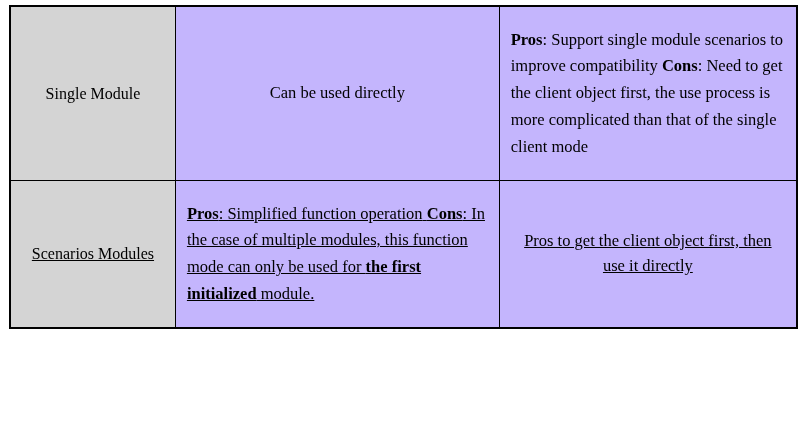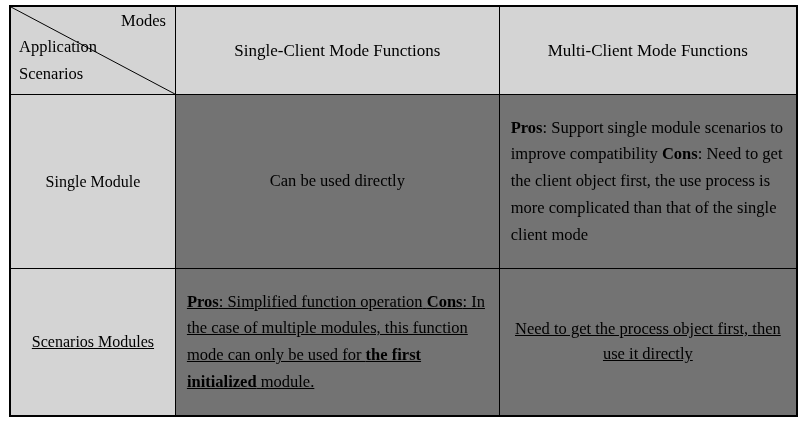--- a/index.html
+++ b/index.html
@@ -40,21 +40,21 @@
     line-height: 1.62;
     color: #000000;
   }
 
   
   col.col-scenario { width: 165px; }
   col.col-single   { width: 323px; }
   col.col-multi    { width: 297px; }
 
   .shaded { background: #d4d4d4; }
-  .plain  { background: #737373; }
+  .plain  { background: #c4b5fd; }
 
   
   td.corner-cell {
     position: relative;
     height: 87px;
     padding: 0;
     overflow: hidden;
   }
   .corner-diagonal {
     position: absolute;
@@ -142,42 +142,20 @@
 <div class="page">
 
   <table class="comparison-table">
     <colgroup>
       <col class="col-scenario">
       <col class="col-single">
       <col class="col-multi">
     </colgroup>
     <tbody>
 
-      <tr>
-
-        <td class="corner-cell shaded">
-          <svg class="corner-diagonal" viewBox="0 0 165 87" preserveAspectRatio="none">
-            <line x1="0" y1="0" x2="165" y2="87" stroke="#000000" stroke-width="1"></line>
-          </svg>
-          <div class="corner-inner">
-            <span class="corner-modes">Modes</span>
-            <span class="corner-app">Application</span>
-            <span class="corner-scen">Scenarios</span>
-          </div>
-        </td>
-
-        <td class="col-header shaded">
-          <span class="col-header-label">Single-Client Mode Functions</span>
-        </td>
-
-        <td class="col-header shaded">
-          <span class="col-header-label">Multi-Client Mode Functions</span>
-        </td>
-
-      </tr>
 
       <tr class="row-single">
 
         <td class="row-header shaded">
           <span class="row-header-label">Single Module</span>
         </td>
 
         <td class="body-cell-centered plain">
           <span class="cell-centered-text">Can be used directly</span>
         </td>
@@ -192,21 +170,21 @@
 
         <td class="row-header shaded">
           <span class="row-header-label">Scenarios Modules</span>
         </td>
 
         <td class="body-cell-block plain">
           <span class="cell-para"><span class="lbl">Pros</span><span>: Simplified function operation</span> <span class="lbl">Cons</span><span>: In the case of multiple modules, this function mode can only be used for </span><span class="strongish">the first initialized</span><span> module.</span></span>
         </td>
 
         <td class="body-cell-centered plain">
-          <span class="cell-centered-text">Need to get the process object first, then use it directly</span>
+          <span class="cell-centered-text">Pros to get the client object first, then use it directly</span>
         </td>
 
       </tr>
 
     </tbody>
   </table>
 
 </div>
 
 </body></html>

